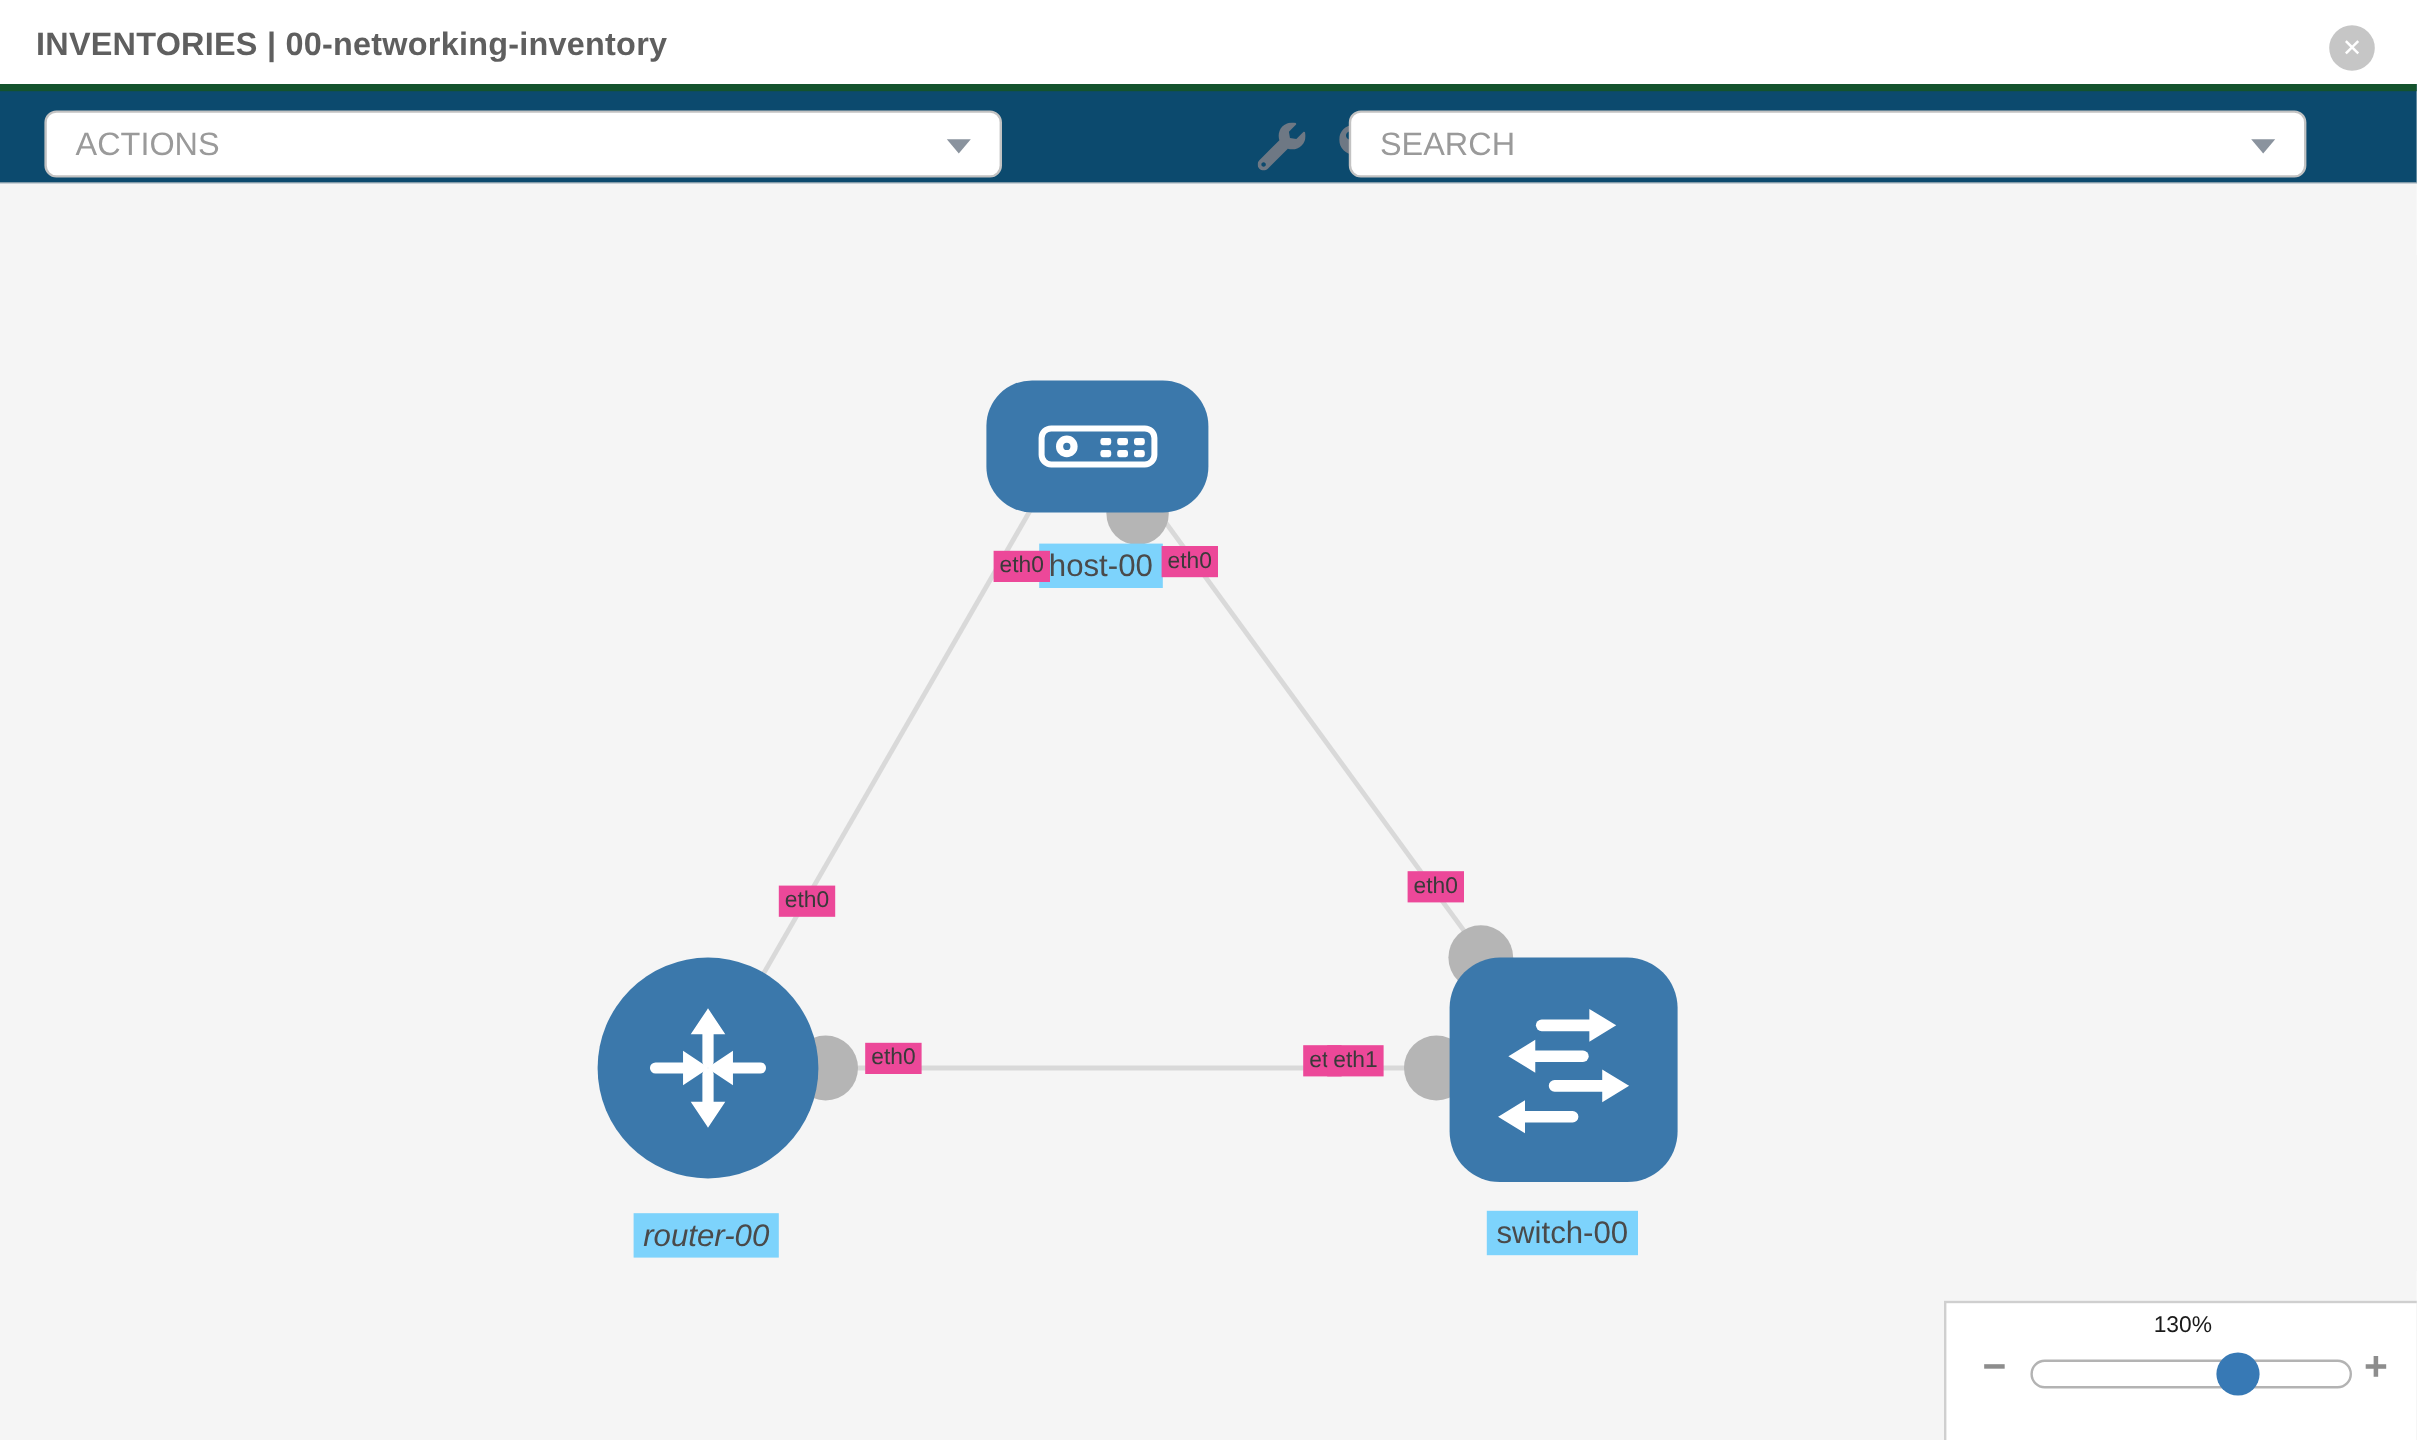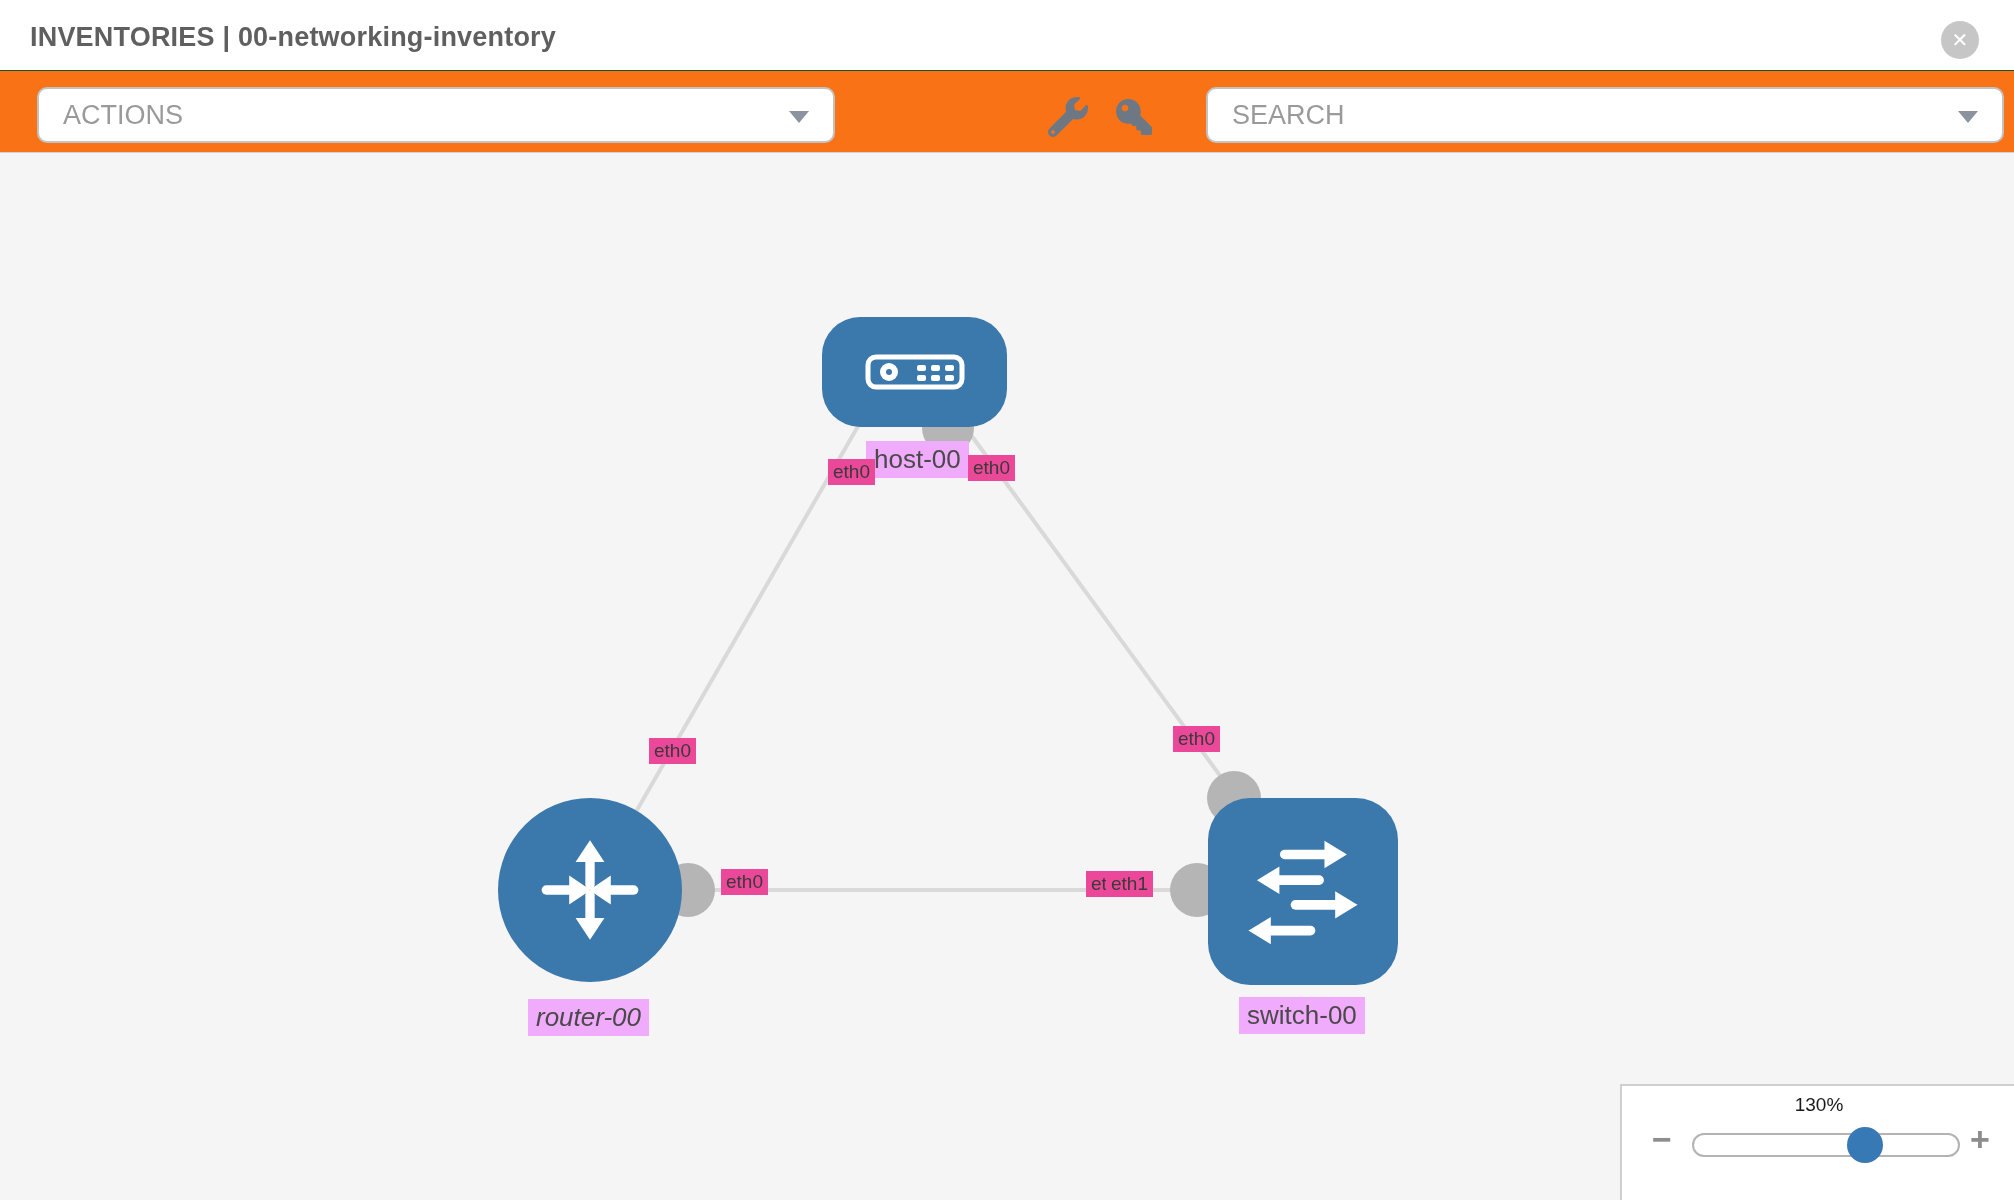--- a/index.html
+++ b/index.html
@@ -5,38 +5,38 @@
   html,body{margin:0;padding:0;background:#fff;}
   body{width:2014px;height:1200px;overflow:hidden;font-family:"Liberation Sans","DejaVu Sans",sans-serif;position:relative;}
   .page{position:absolute;inset:0;}
 
   
   .header{position:absolute;left:0;top:0;width:2014px;height:66px;background:#fff;}
   .header-title{position:absolute;left:30px;top:0;height:70px;line-height:74px;font-size:27px;font-weight:bold;color:#5f5f5f;letter-spacing:.2px;}
   .close-btn{position:absolute;left:1941px;top:21px;width:38px;height:38px;border-radius:50%;background:#c6c6c6;color:#fff;display:flex;align-items:center;justify-content:center;font-size:20px;font-weight:bold;cursor:pointer;}
 
   
-  .toolbar{position:absolute;left:0;top:70px;width:2014px;height:83px;background:#f97316;border-top:1px solid #14532d;border-bottom:1px solid #d2d2d2;box-sizing:border-box;}
+  .toolbar{position:absolute;left:0;top:70px;width:2014px;height:83px;background:#0c4a6e;border-top:6px solid #14532d;border-bottom:1px solid #d2d2d2;box-sizing:border-box;}
   .select{position:absolute;top:16px;height:56px;background:#fff;border:2px solid #c2c2c2;border-radius:10px;box-sizing:border-box;display:flex;align-items:center;color:#9a9a9a;font-size:27px;padding:0 24px;cursor:pointer;}
   .select .caret{position:absolute;right:24px;top:22px;width:0;height:0;border-left:10px solid transparent;border-right:10px solid transparent;border-top:12px solid #8a939e;}
   .select-actions{left:37px;width:798px;}
-  .select-search{left:1206px;width:798px;}
+  .select-search{left:1124px;width:798px;}
   .tool-icon{position:absolute;top:24px;width:44px;height:44px;display:flex;align-items:center;justify-content:center;cursor:pointer;}
   .tool-icon svg{fill:#6e7884;}
   .icon-wrench{left:1046px;}
   .icon-key{left:1112px;}
 
   
   .canvas{position:absolute;left:0;top:153px;width:2014px;height:1047px;background:#f5f5f5;}
   .links-svg{position:absolute;left:0;top:0;}
   .node{position:absolute;background:#3b78ab;display:flex;align-items:center;justify-content:center;}
   .node-host{left:822px;top:164px;width:185px;height:110px;border-radius:38px;}
   .node-router{left:498px;top:645px;width:184px;height:184px;border-radius:50%;}
   .node-switch{left:1208px;top:645px;width:190px;height:187px;border-radius:42px;}
-  .node-label{position:absolute;background:#f0abfc;color:#4a4a4a;font-size:26px;padding:3px 8px;white-space:nowrap;}
+  .node-label{position:absolute;background:#7dd3fc;color:#4a4a4a;font-size:26px;padding:3px 8px;white-space:nowrap;margin-top:12px;}
   .lbl-host{left:866px;top:288px;}
   .lbl-router{left:528px;top:846px;font-style:italic;}
   .lbl-switch{left:1239px;top:844px;}
   .eth-label{position:absolute;background:#ec4899;color:#3a3a3a;font-size:19px;padding:2px 5px;white-space:nowrap;}
   .eth-host-left{left:828px;top:306px;}
   .eth-host-right{left:968px;top:302px;}
   .eth-router-top{left:649px;top:585px;}
   .eth-switch-top{left:1173px;top:573px;}
   .eth-router-right{left:721px;top:716px;}
   .eth-switch-left-under{left:1086px;top:718px;max-width:27px;overflow:hidden;padding-right:0;}

